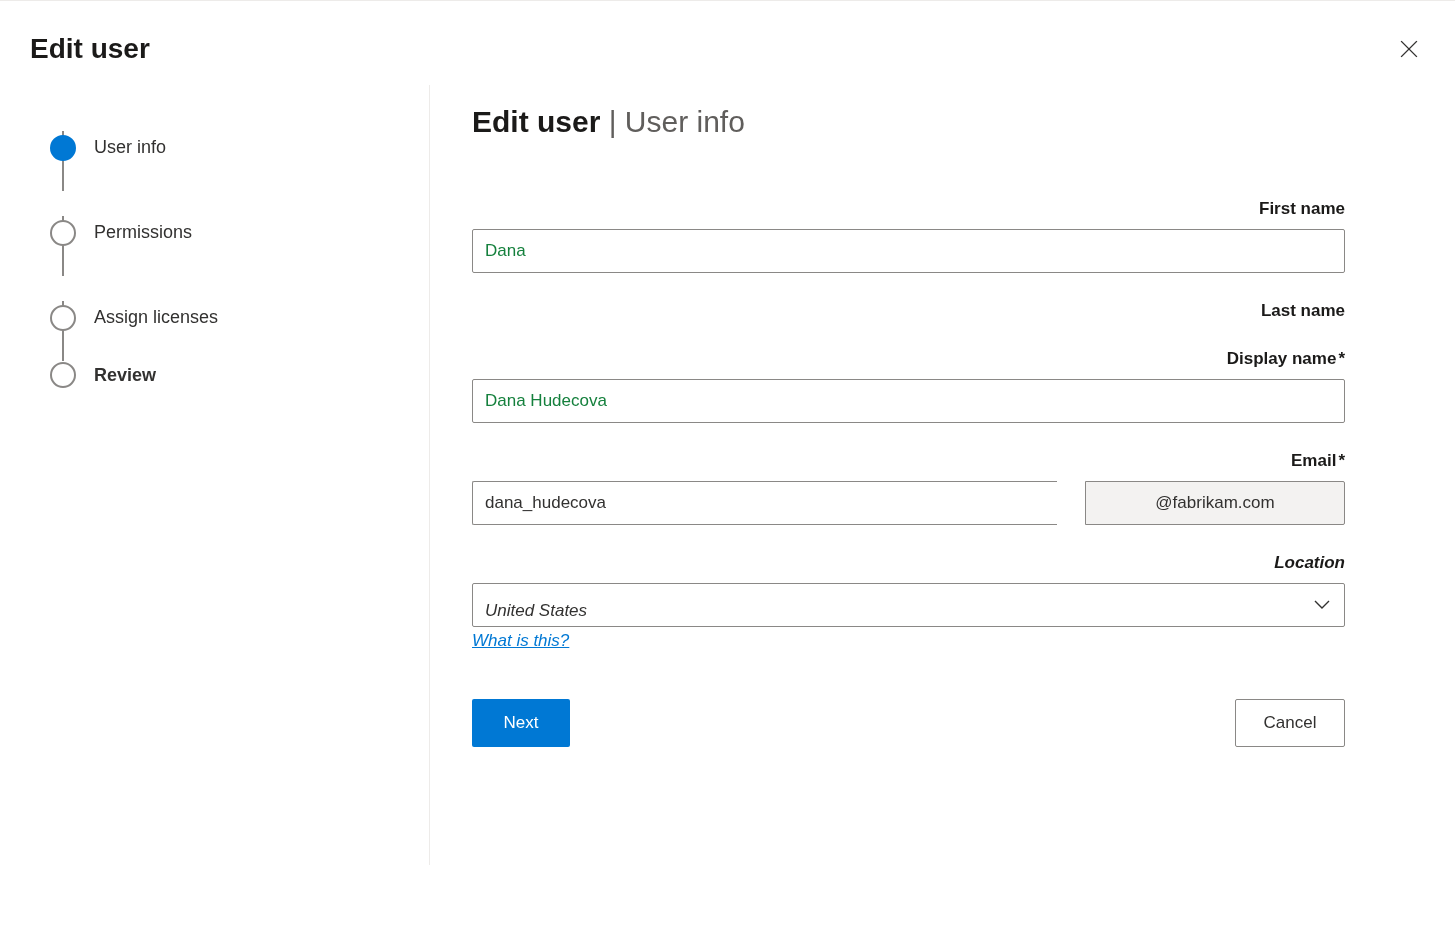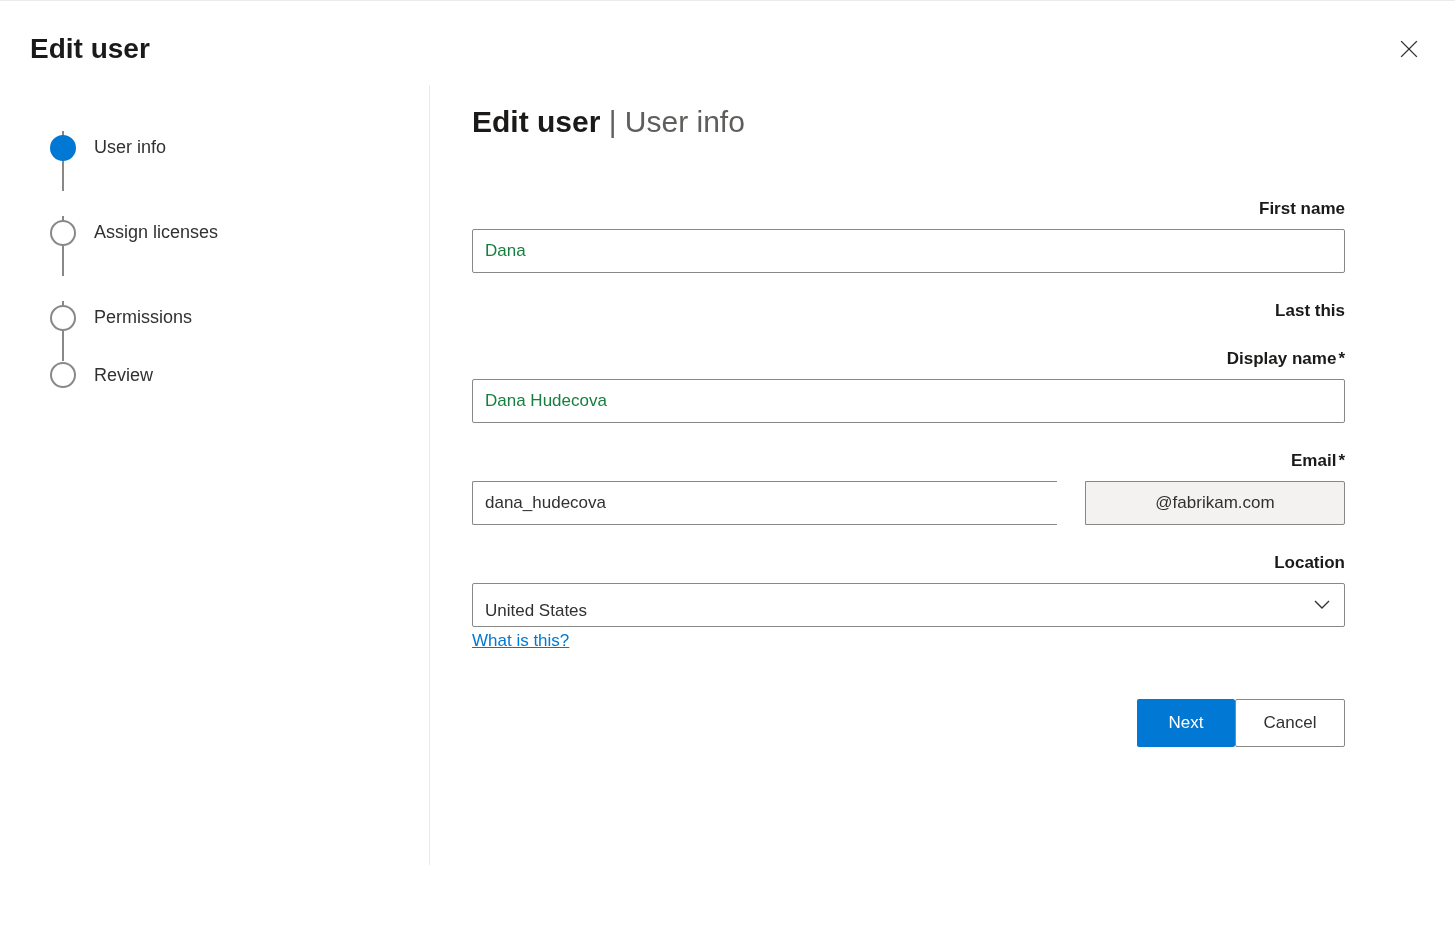--- a/index.html
+++ b/index.html
@@ -55,20 +55,21 @@
       min-height: 780px;
     }
     .step {
       display: flex;
       align-items: center;
       position: relative;
       height: 85px;
     }
     .step:last-child {
       height: 30px;
+      font-weight: bold;
     }
     .step-circle {
       width: 26px;
       height: 26px;
       border-radius: 50%;
       border: 2px solid #8a8886;
       background: #ffffff;
       flex: 0 0 auto;
       position: relative;
       z-index: 2;
@@ -195,21 +196,21 @@
     .help-link {
       display: inline-block;
       margin-top: 4px;
       font-size: 17px;
       color: #0078d4;
       text-decoration: underline;
       cursor: pointer;
     }
     .button-row {
       display: flex;
-      justify-content: flex-end;
+      justify-content: space-between;
       margin-top: 48px;
     }
     .btn-primary {
       background: #0078d4;
       color: #ffffff;
       border: none;
       font-size: 17px;
       font-weight: 400;
       padding: 0 24px;
       height: 48px;
@@ -248,67 +249,67 @@
 <div class="content-wrap">
 
   <nav class="stepper">
     <div class="step active">
       <span class="step-circle"></span>
       <span class="step-label">User info</span>
       <span class="step-line"></span>
     </div>
     <div class="step">
       <span class="step-circle"></span>
-      <span class="step-label">Assign licenses</span>
+      <span class="step-label">Permissions</span>
       <span class="step-line"></span>
     </div>
     <div class="step">
       <span class="step-circle"></span>
-      <span class="step-label">Permissions</span>
+      <span class="step-label">Assign licenses</span>
       <span class="step-line"></span>
     </div>
     <div class="step">
       <span class="step-circle"></span>
       <span class="step-label">Review</span>
 
     </div>
   </nav>
 
   <main class="main">
     <h2 class="section-title">
       <span class="bold">Edit user </span><span class="light">| </span><span class="light">User info</span>
     </h2>
 
     <div class="form-row">
       <label class="form-label">First name</label>
       <input type="text" class="text-input" value="Dana" style="">
     </div>
 
     <div class="form-row">
-      <label class="form-label">Last this</label>
+      <label class="form-label">Last name</label>
     </div>
 
     <div class="form-row">
       <label class="form-label">
         <span>Display name</span><span class="req-asterisk">*</span>
       </label>
       <input type="text" class="text-input" value="Dana Hudecova" style="">
     </div>
 
     <div class="form-row">
       <label class="form-label">
         <span>Email</span><span class="req-asterisk">*</span>
       </label>
       <div class="email-row">
         <input type="text" class="email-input" value="dana_hudecova" style="">
         <div class="email-domain">@fabrikam.com</div>
       </div>
     </div>
 
-    <div class="form-row" style="margin-bottom:0;">
+    <div class="form-row" style="margin-bottom:0;font-style:italic;">
       <label class="form-label">Location</label>
       <div class="select-wrap">
         <div class="select-input">
           <span>United States</span>
         </div>
         <span class="select-chevron">
           <svg width="18" height="12" viewBox="0 0 18 12" fill="none" stroke="#323130" stroke-width="1.4">
             <polyline points="2,3 9,10 16,3"></polyline>
           </svg>
         </span>

